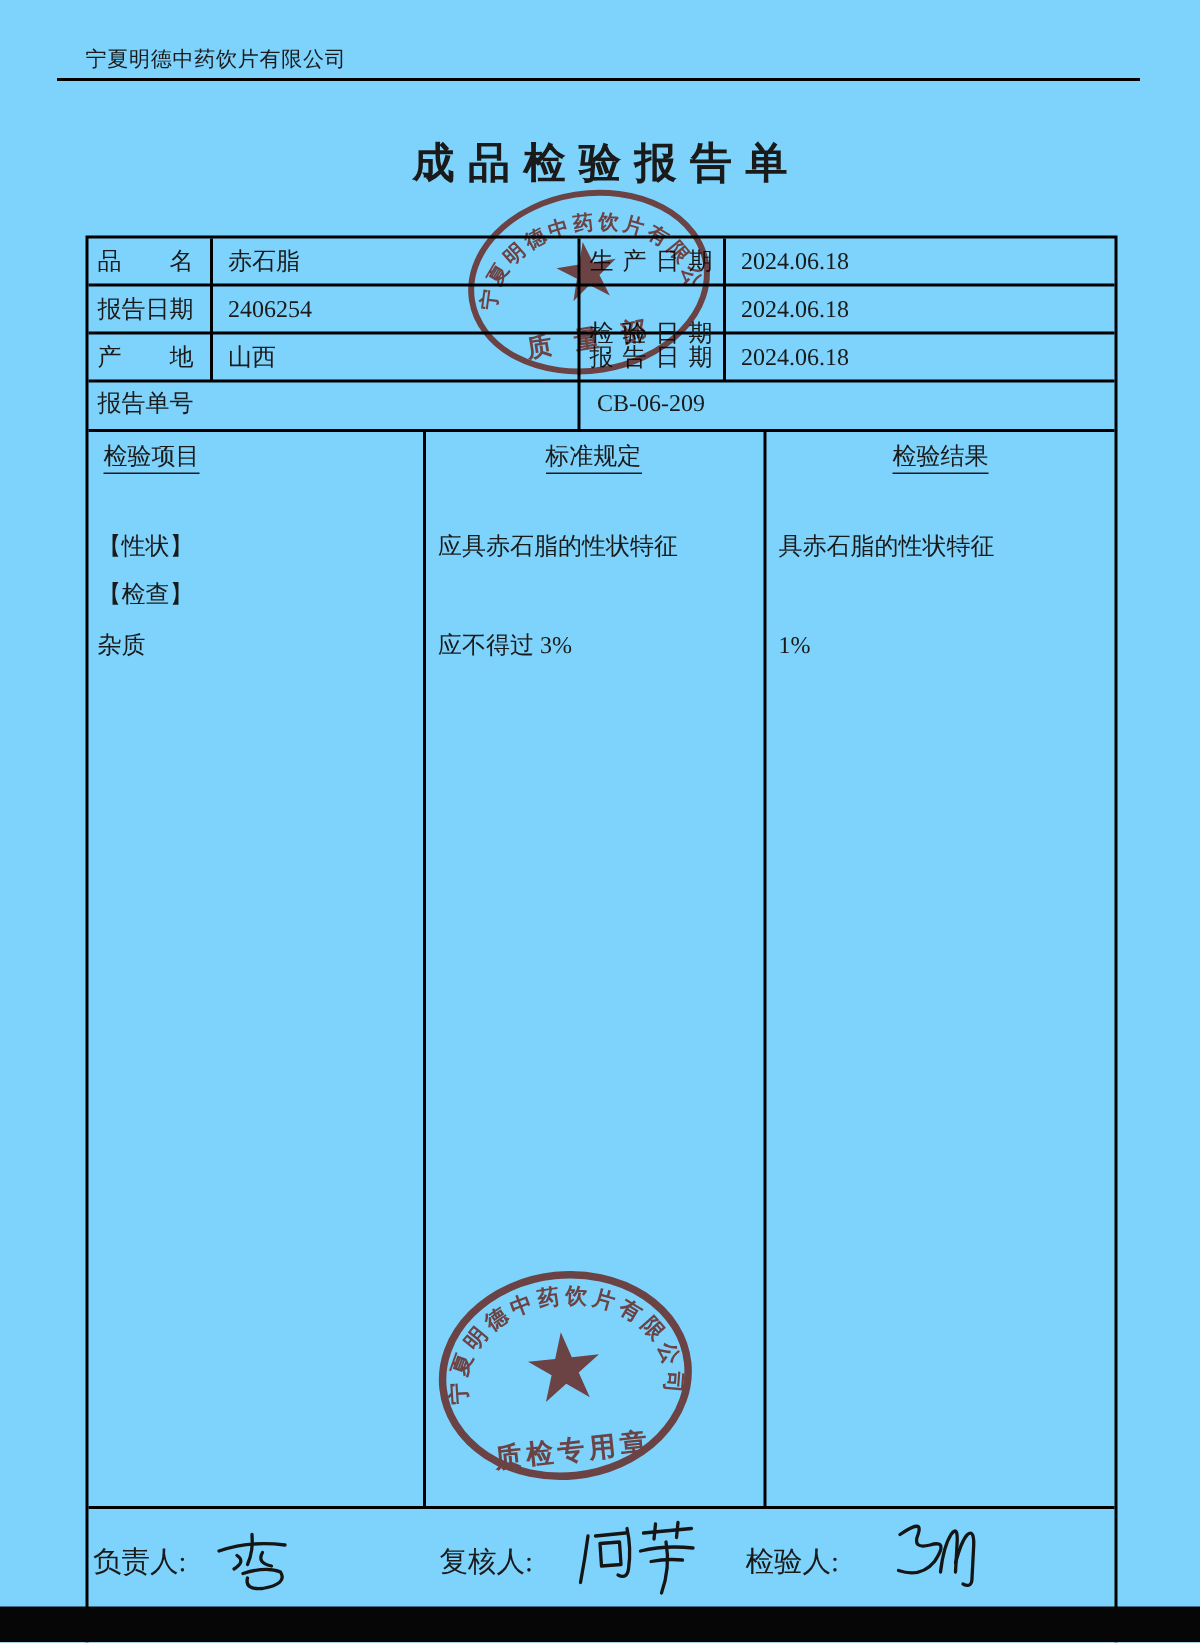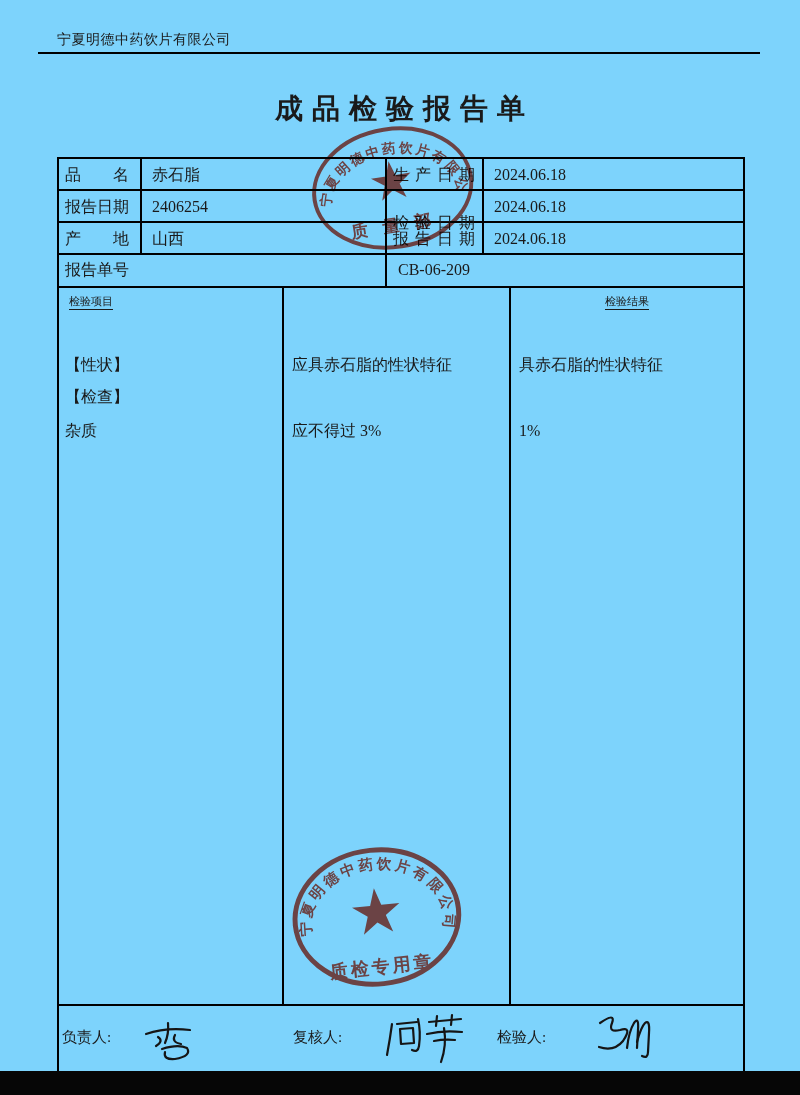--- a/index.html
+++ b/index.html
@@ -16,30 +16,30 @@
            font-size:28px; font-weight:bold; letter-spacing:9px; text-indent:9px; }
 
   
   .frame { position:absolute; left:57px; top:143px; width:688px; height:1077px; border:2px solid #000;margin-top:14px; }
   .hline { position:absolute; left:0; width:100%; height:1.6px; background:#000; }
   .vline { position:absolute; width:1.6px; background:#000; }
 
   .cell { position:absolute; font-size:16px; line-height:20px; white-space:nowrap; }
   .datelabel { letter-spacing:6px;font-family:Liberation Serif, serif; }
 
-  .col-hdr { position:absolute; font-size:11px; }
+  .col-hdr { position:absolute; font-size:16px; }
   .col-hdr span { border-bottom:1.5px solid #1a1a1a; padding-bottom:2px; }
   .center-col { text-align:center; }
 
   .conclusion { position:absolute; left:0; top:845px; width:100%; height:30px;
                 text-align:center; font-size:16px; line-height:30px; white-space:nowrap; }
   .conclusion b { font-weight:bold; }
 
   
-  .foot-label { position:absolute; font-size:15px; }
+  .foot-label { position:absolute; font-size:19px; }
   .sig { position:absolute; }
   .sig path { stroke:#151515; stroke-width:2.2; fill:none; stroke-linecap:round; stroke-linejoin:round; }
 
   
   .stamp { position:absolute; mix-blend-mode:multiply; opacity:0.88; }
   .stamp text { font-family:"Liberation Serif","DejaVu Serif",serif; font-weight:bold; }
 
   
   .scan-bar { position:absolute; left:0; top:1071px; width:800px; height:24px; background:#060606; }
 </style>
@@ -79,20 +79,21 @@
 
     <div class="cell" style="left:6px;   top:70px">产　　地</div>
     <div class="cell" style="left:93px;  top:70px">山西</div>
     <div class="cell datelabel" style="left:334px; top:70px">报告日期</div>
     <div class="cell" style="left:435px; top:70px">2024.06.18</div>
 
     <div class="cell" style="left:6px;   top:101px">报告单号</div>
     <div class="cell" style="left:339px; top:101px">CB-06-209</div>
 
     <div class="col-hdr" style="left:10px; top:135px"><span>检验项目</span></div>
+    <div class="col-hdr center-col" style="left:223px; top:135px; width:227px"><span>标准规定</span></div>
     <div class="col-hdr center-col" style="left:450px; top:135px; width:236px"><span>检验结果</span></div>
 
     <div class="cell" style="left:6px;   top:196px">【性状】</div>
     <div class="cell" style="left:233px; top:196px">应具赤石脂的性状特征</div>
     <div class="cell" style="left:460px; top:196px">具赤石脂的性状特征</div>
 
     <div class="cell" style="left:6px;   top:228px">【检查】</div>
 
     <div class="cell" style="left:6px;   top:262px">杂质</div>
     <div class="cell" style="left:233px; top:262px">应不得过 3%</div>

